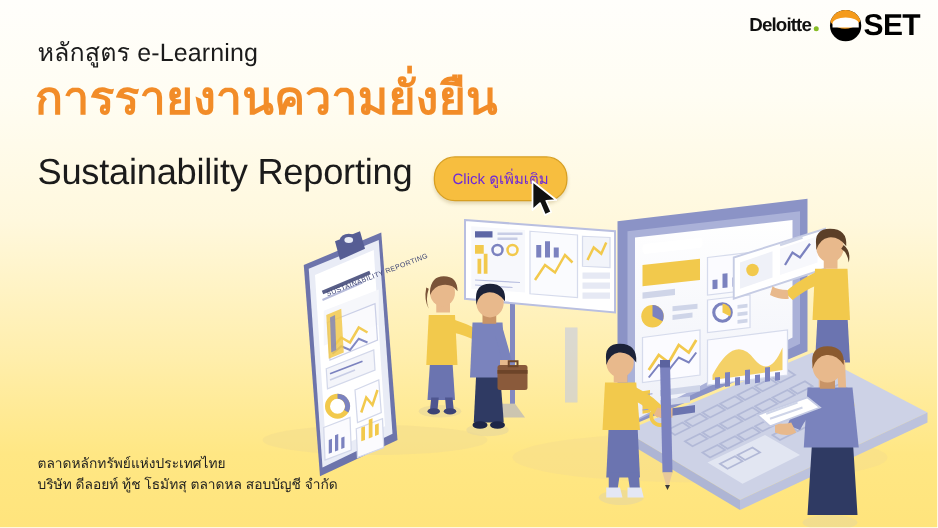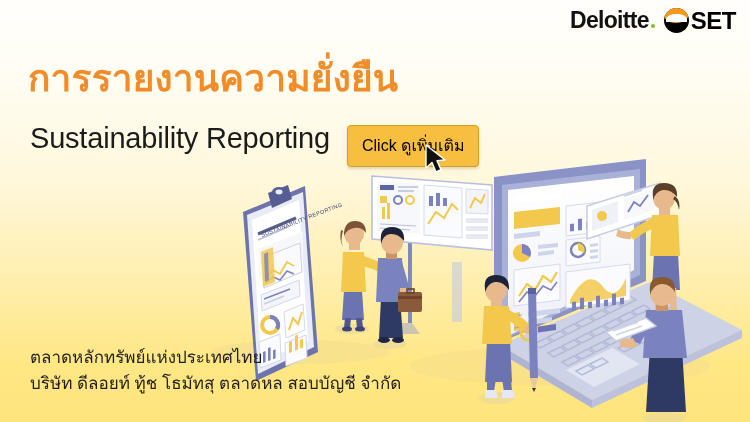--- a/index.html
+++ b/index.html
@@ -22,21 +22,21 @@
   }
 
   
   #logo-bar {
     position: absolute;
     top: 8px; right: 14px;
     display: flex; align-items: center; gap: 9px;
     z-index: 30;
   }
   .deloitte-word {
-    font-size: 23px; font-weight: bold; letter-spacing: -0.7px;
+    font-size: 15px; font-weight: bold; letter-spacing: -0.7px;
     color: #111; line-height: 1; white-space: nowrap; margin-left: 36px;
   }
   .deloitte-dot {
     display: inline-block; width: 4px; height: 4px;
     background: #86BC25; border-radius: 50%;
     margin-left: 2px; vertical-align: baseline;
   }
   .set-logo { display: flex; align-items: center; gap: 2px; }
   .set-mark {
     width: 25px; height: 25px; border-radius: 50%;
@@ -79,39 +79,39 @@
   }
 
   
   #cta-wrap {
     position: absolute; left: 347px; top: 125px;
     z-index: 25;
   }
   #cta-button {
     background: #F7BE3F;
     border: 1px solid #d79f22;
-    border-radius: 4px;
+    border-radius: 17px;
     padding: 7px 14px 8px 14px;
-    font-size: 16px; color: #000000;
+    font-size: 12px; color: #6d28d9;
     box-shadow: 0 2px 3px rgba(120,90,20,.22);
     white-space: nowrap; cursor: pointer;
     display: inline-block;
   }
   #cursor-icon {
     position: absolute; left: 76px; top: 19px;
     width: 26px; height: 30px;
     pointer-events: none;
   }
 
   
   #footer {
     position: absolute; left: 30px; bottom: 26px;
     z-index: 20; line-height: 1.5;
   }
-  #footer div { font-size: 17px; color: #1f1f1f; white-space: nowrap; }
+  #footer div { font-size: 11px; color: #1f1f1f; white-space: nowrap; }
 
   
   #art { position: absolute; inset: 0; z-index: 10; }
 </style>
 </head>
 <body>
 
 <div id="banner">
 
   <svg id="art" viewBox="0 0 750 422" width="750" height="422">
@@ -408,20 +408,21 @@
   <div id="logo-bar">
     <div class="deloitte-word">
       <span>Deloitte</span><span class="deloitte-dot"></span>
     </div>
     <div class="set-logo">
       <span class="set-mark"></span>
       <span class="set-word">SET</span>
     </div>
   </div>
 
+  <div id="eyebrow">หลักสูตร e-Learning</div>
   <div id="headline">การรายงานความยั่งยืน</div>
   <div id="subhead">Sustainability Reporting</div>
 
   <div id="cta-wrap">
     <div id="cta-button">Click ดูเพิ่มเติม</div>
     <svg id="cursor-icon" viewBox="0 0 26 30">
       <path d="M3 1 L3 24 L9 18.5 L13 28 L18 25.6 L14 16.6 L22 16 Z" fill="#111" stroke="#ffffff" stroke-width="1.4" stroke-linejoin="round"></path>
     </svg>
   </div>
 

